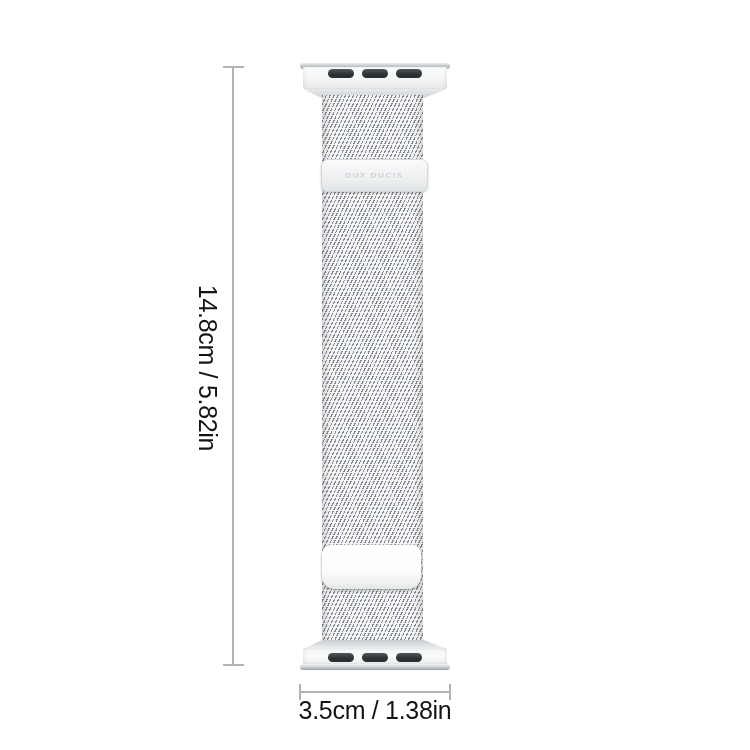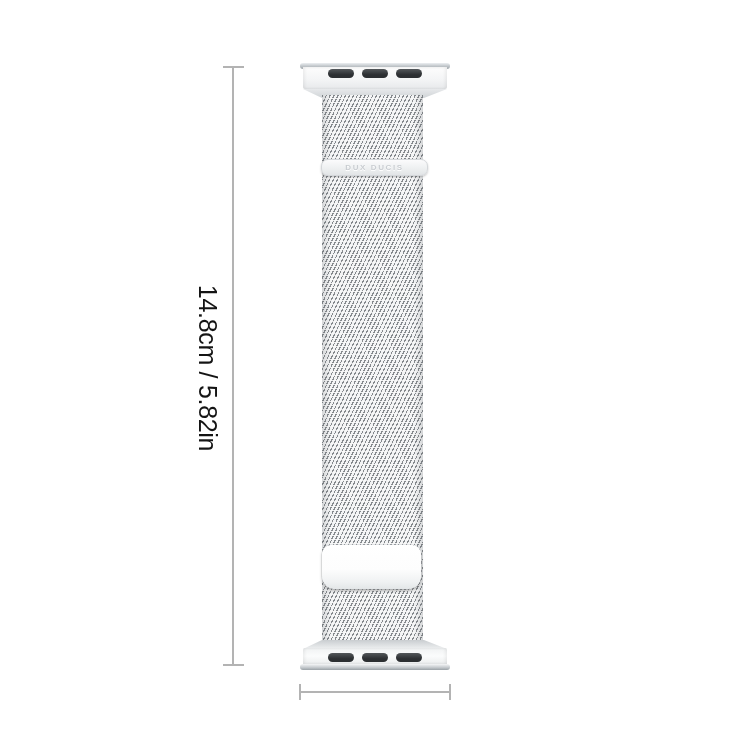--- a/index.html
+++ b/index.html
@@ -64,21 +64,21 @@
   }
   .mesh{
     left:322px;top:95px;width:101px;height:546px;
     background-color:#f3f4f5;
     background-image:
       linear-gradient(90deg, rgba(90,95,100,0.20) 0px, rgba(255,255,255,0) 9px, rgba(255,255,255,0) 92px, rgba(90,95,100,0.20) 101px),
       repeating-linear-gradient(0deg, rgba(250,250,250,0.85) 0px, rgba(250,250,250,0.85) 1px, rgba(0,0,0,0) 1px, rgba(0,0,0,0) 4.2px),
       repeating-linear-gradient(115deg, #85898d 0px, #85898d 1.2px, rgba(0,0,0,0) 1.2px, rgba(0,0,0,0) 3.5px);
   }
   .clasp{
-    left:321px;top:159px;width:107px;height:17px;border-radius:7px;
+    left:321px;top:159px;width:107px;height:33px;border-radius:7px;
     background:linear-gradient(180deg,#fbfbfc 0%,#eef0f1 55%,#e2e5e7 100%);
     border:1px solid #d4d7da;box-sizing:border-box;
     box-shadow:0 1px 2px rgba(60,60,60,0.30);
     display:flex;align-items:center;justify-content:center;
   }
   .clasp-text{
     font-size:8px;font-weight:700;letter-spacing:1.6px;
     color:var(--brand-text,#c9cdd1);text-shadow:0 1px 0 #ffffff;
     white-space:nowrap;
   }
@@ -95,20 +95,21 @@
 <div class="canvas">
 
   <div class="abs dim v-tick" style="top:66px;"></div>
   <div class="abs dim v-line"></div>
   <div class="abs dim v-tick" style="top:664px;"></div>
   <div class="abs dim-label v-label">14.8cm / 5.82in</div>
 
   <div class="abs dim h-tick" style="left:299px;"></div>
   <div class="abs dim h-line"></div>
   <div class="abs dim h-tick" style="left:449px;"></div>
+  <div class="abs dim-label h-label">3.5cm / 1.38in</div>
 
   <div>
     <div class="abs top-bar"></div>
     <div class="abs lug lug-top">
       <div class="slot"></div>
       <div class="slot"></div>
       <div class="slot"></div>
     </div>
     <div class="abs flare-top"></div>
 

